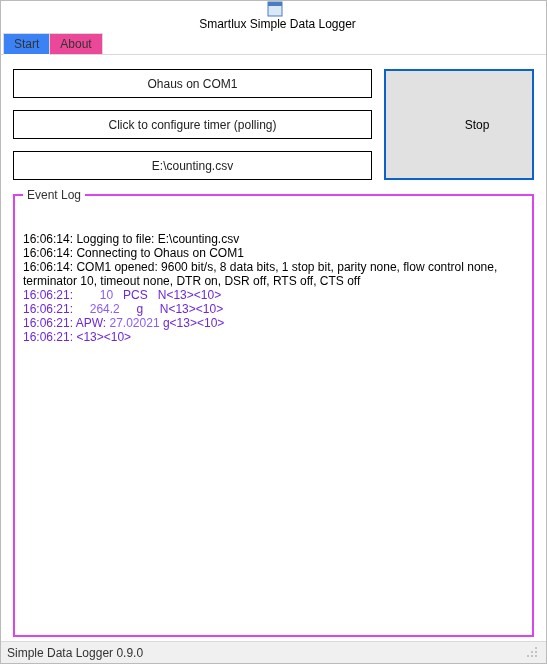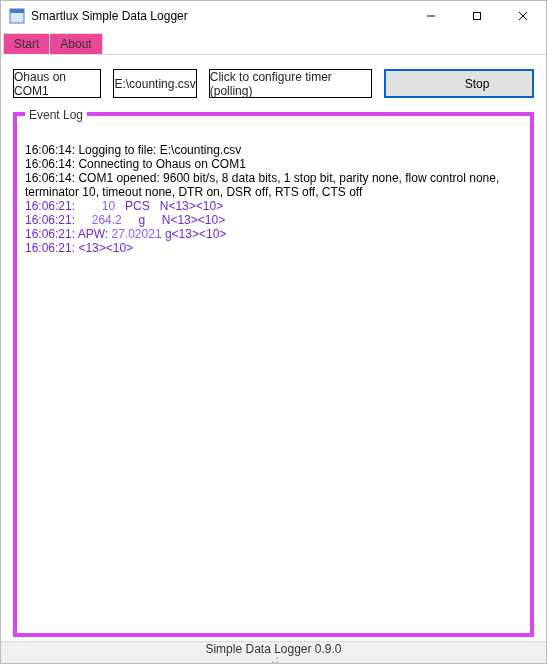--- a/index.html
+++ b/index.html
@@ -20,20 +20,21 @@
     box-shadow: 2px 2px 8px rgba(0,0,0,0.15);
     display: flex;
     flex-direction: column;
   }
   .titlebar {
     height: 30px;
     display: flex;
     align-items: center;
     padding: 0 0 0 8px;
     background: #fff;
+    flex-direction: column;
   }
   .titlebar .icon {
     width: 16px; height: 16px;
     margin-right: 6px;
     display:inline-flex; align-items:center; justify-content:center;
   }
   .titlebar .title {
     flex: 1;
     font-size: 12px;
     color: #000;
@@ -58,41 +59,41 @@
     padding: 3px 10px 3px 10px;
     font-size:12px;
     border:1px solid #d9d9d9;
     border-bottom:none;
     background:#ec4899;
     margin-right:-1px;
     position:relative;
     color:#333;
   }
   .tab.active {
-    background:#ec4899;
+    background:#3b82f6;
     border-bottom:1px solid #fff;
     top:1px;
     z-index:2;
   }
   .client {
     flex:1;
     display:flex;
     flex-direction:column;
     padding: 14px 12px 4px 12px;
     gap:0;
     min-height:0;
   }
   .toprow {
     display:flex;
     gap:12px;
   }
   .leftcol {
     flex:1;
     display:flex;
-    flex-direction:row;
+    flex-direction:column;
     gap:12px;
   }
   .cfgbtn {
     height:29px;
     border:1px solid #000;
     background:#fff;
     display:flex;
     align-items:center;
     justify-content:center;
     font-size:12px;
@@ -105,58 +106,58 @@
     display:flex;
     align-items:center;
     justify-content:center;
     font-weight:normal;
     font-size:12px;
     padding-left:36px;
   }
   .loggroup {
     margin-top:14px;
     flex:1;
-    border:4px solid #d946ef;
+    border:2px solid #d946ef;
     position:relative;
-    padding:27px 8px 8px 8px;
+    padding:19px 8px 8px 8px;
     min-height:0;
     display:flex;
     flex-direction:column;
   }
   .loggroup .legend {
     position:absolute;
     top:-8px; left:8px;
     background:#fff;
     padding:0 4px;
     font-size:12px;
     color:#333;
   }
   .logbody {
     flex:1;
     font-size:12px;
     line-height:14px;
     white-space:pre;
     overflow:hidden;
     color:#000;
     font-family:"Segoe UI", Tahoma, sans-serif;
+    margin-top:17px;
   }
   .logline { white-space:pre-wrap; }
   .gray { color:#6d28d9; }
   .bluev { color:#8b5cf6; }
   .status {
     height:22px;
     border-top:1px solid #d9d9d9;
     background:#f0f0f0;
     display:flex;
     align-items:center;
     padding:0 6px;
     font-size:12px;
     color:#333;
     justify-content:space-between;
-    flex-direction:column;
   }
   .grip {
     width:14px; height:14px;
     color:#888;
   }
 </style>
 </head>
 <body>
 
 <div class="window">
@@ -194,24 +195,24 @@
     <div class="tab"><span>About</span></div>
   </div>
 
   <div class="client">
     <div class="toprow">
       <div class="leftcol">
         <div class="cfgbtn">
             <span>Ohaus on COM1</span>
           </div>
         <div class="cfgbtn">
-            <span>E:\counting.csv</span>
+            <span>Click to configure timer (polling)</span>
           </div>
         <div class="cfgbtn">
-            <span>Click to configure timer (polling)</span>
+            <span>E:\counting.csv</span>
           </div>
       </div>
       <div class="stopbtn">
           <span>Stop</span>
         </div>
     </div>
 
     <div class="loggroup">
       <span class="legend">Event Log</span>
       <div class="logbody" id="logbody"><div class="logline">16:06:14: Logging to file: E:\counting.csv</div><div class="logline">16:06:14: Connecting to Ohaus on COM1</div><div class="logline">16:06:14: COM1 opened: 9600 bit/s, 8 data bits, 1 stop bit, parity none, flow control none, terminator 10, timeout none, DTR on, DSR off, RTS off, CTS off</div><div class="logline"><span class="gray">16:06:21:</span><span class="bluev">        10</span><span class="gray">   PCS   N&lt;13&gt;&lt;10&gt;</span></div><div class="logline"><span class="gray">16:06:21:</span><span class="bluev">     264.2</span><span class="gray">     g     N&lt;13&gt;&lt;10&gt;</span></div><div class="logline"><span class="gray">16:06:21:</span><span class="gray"> APW: </span><span class="bluev">27.02021</span><span class="gray"> g&lt;13&gt;&lt;10&gt;</span></div><div class="logline"><span class="gray">16:06:21:</span><span class="gray"> &lt;13&gt;&lt;10&gt;</span></div></div>

